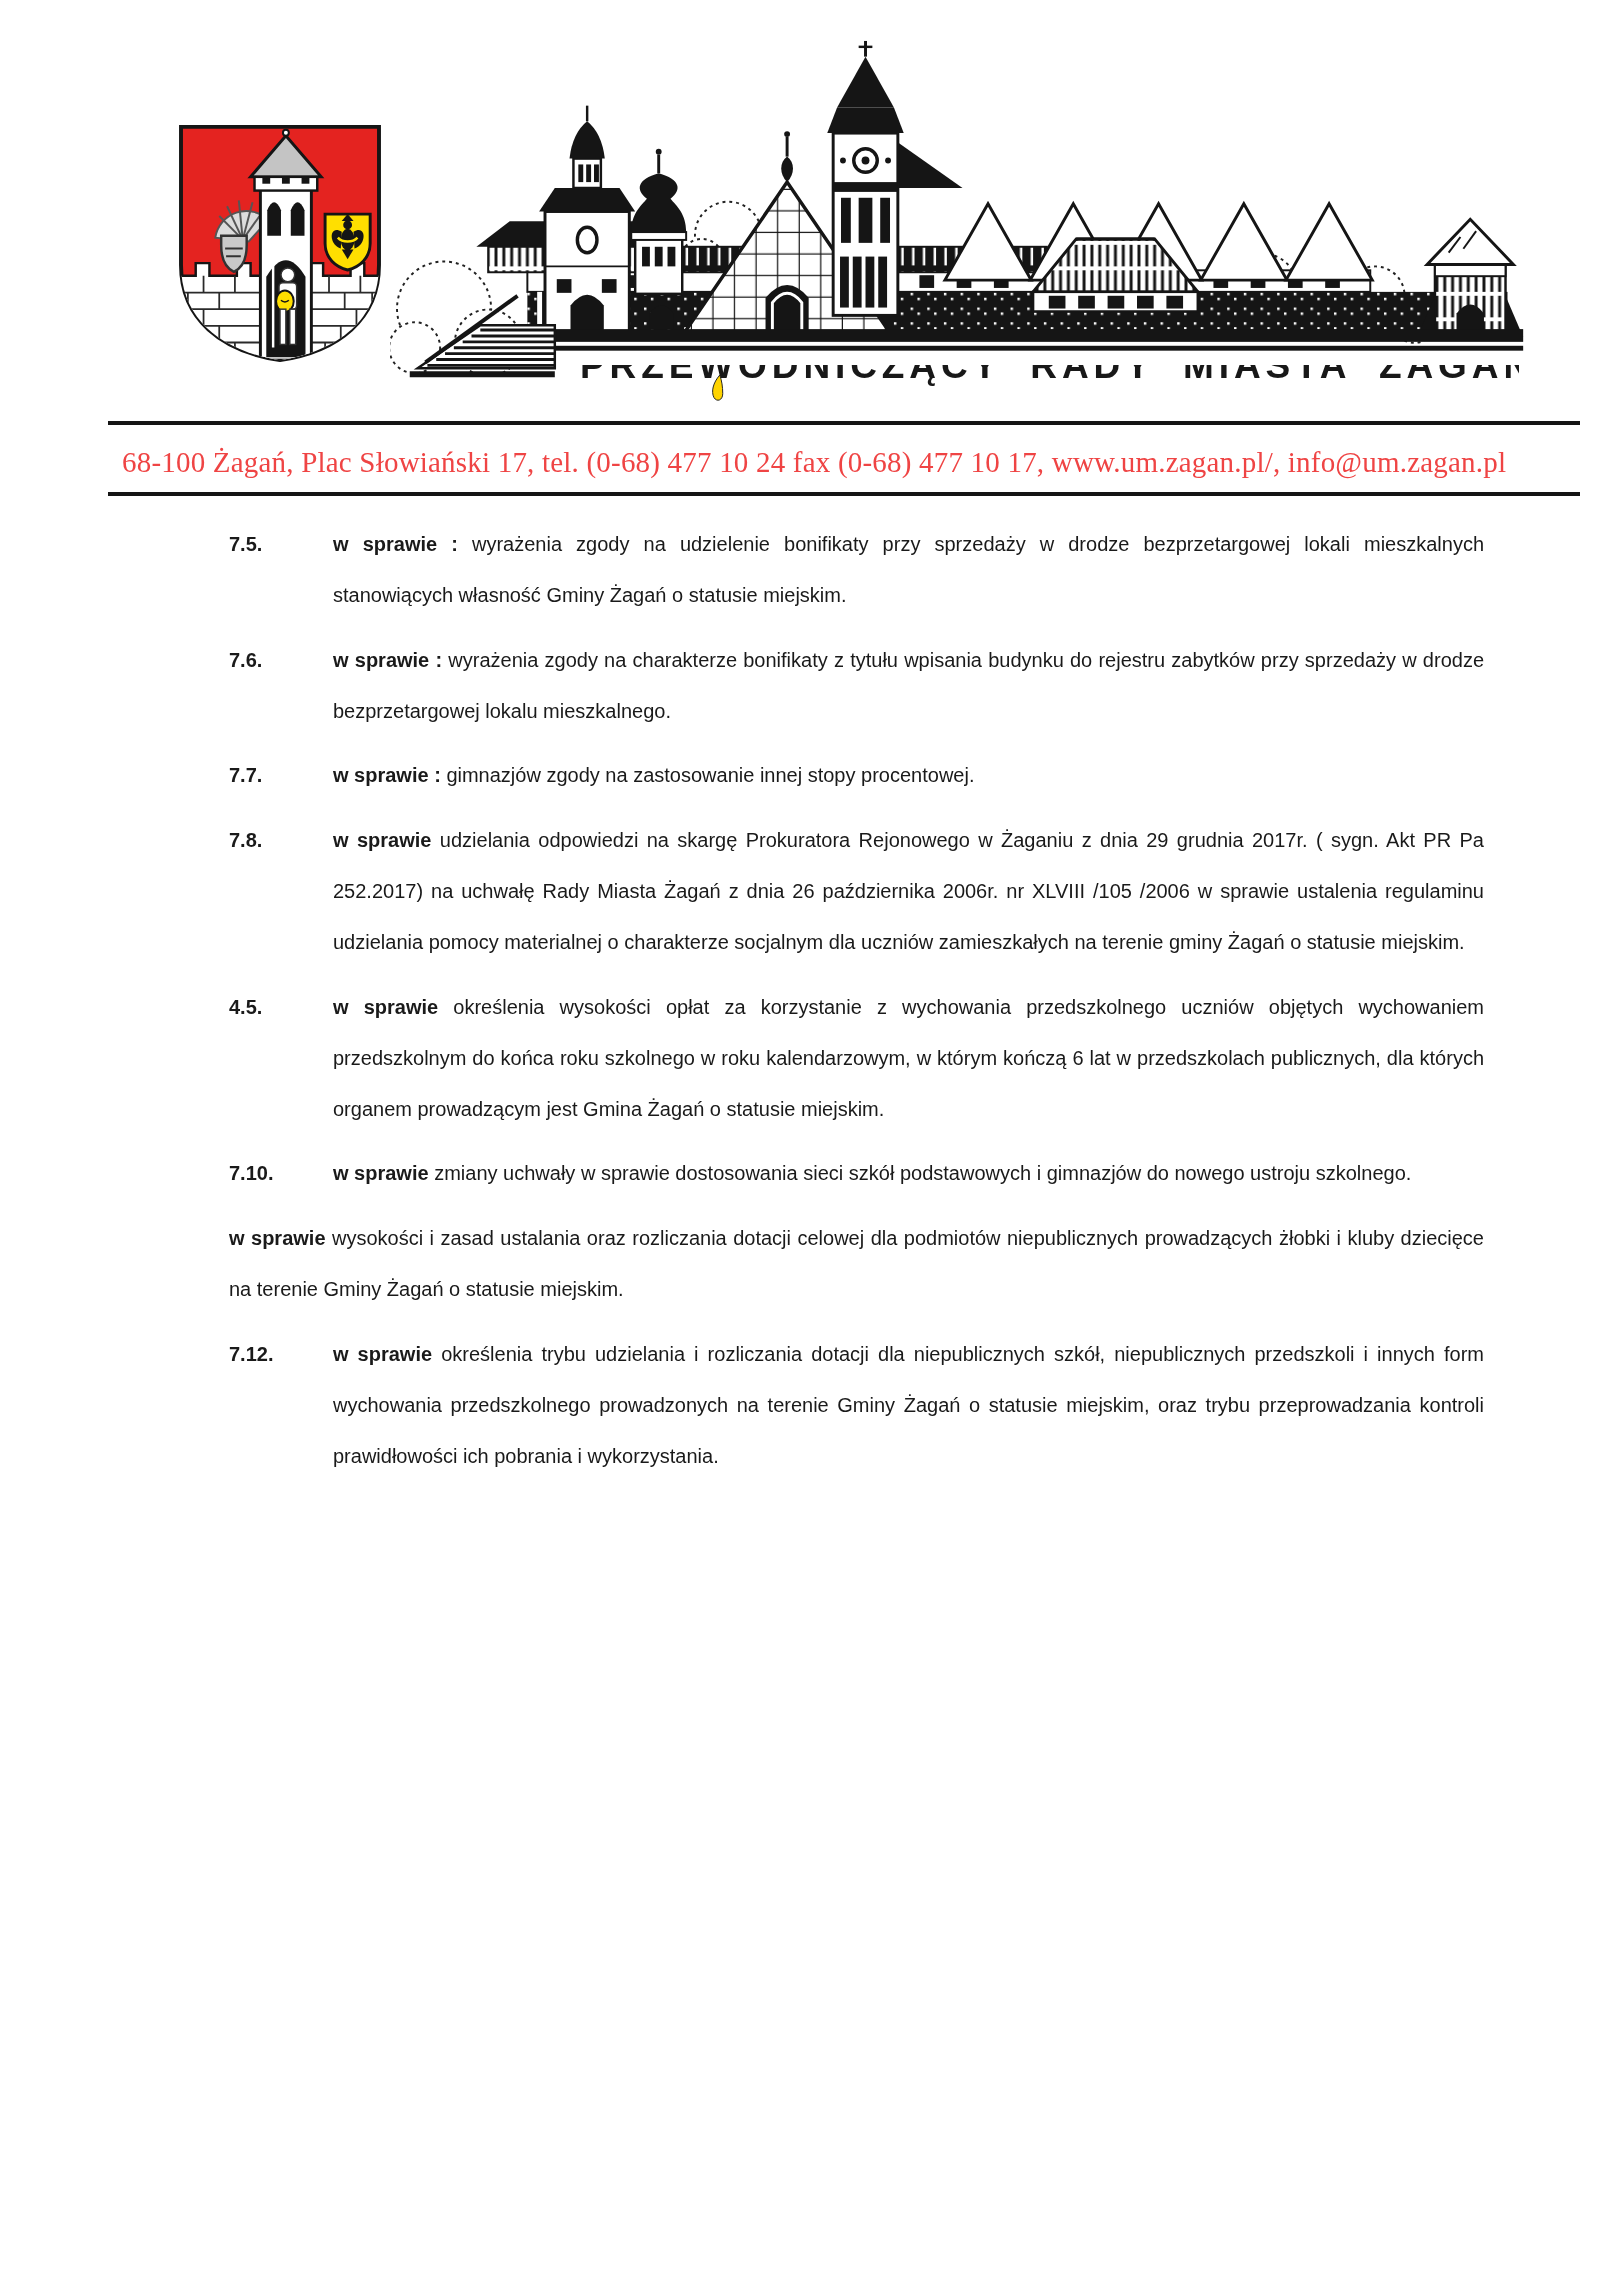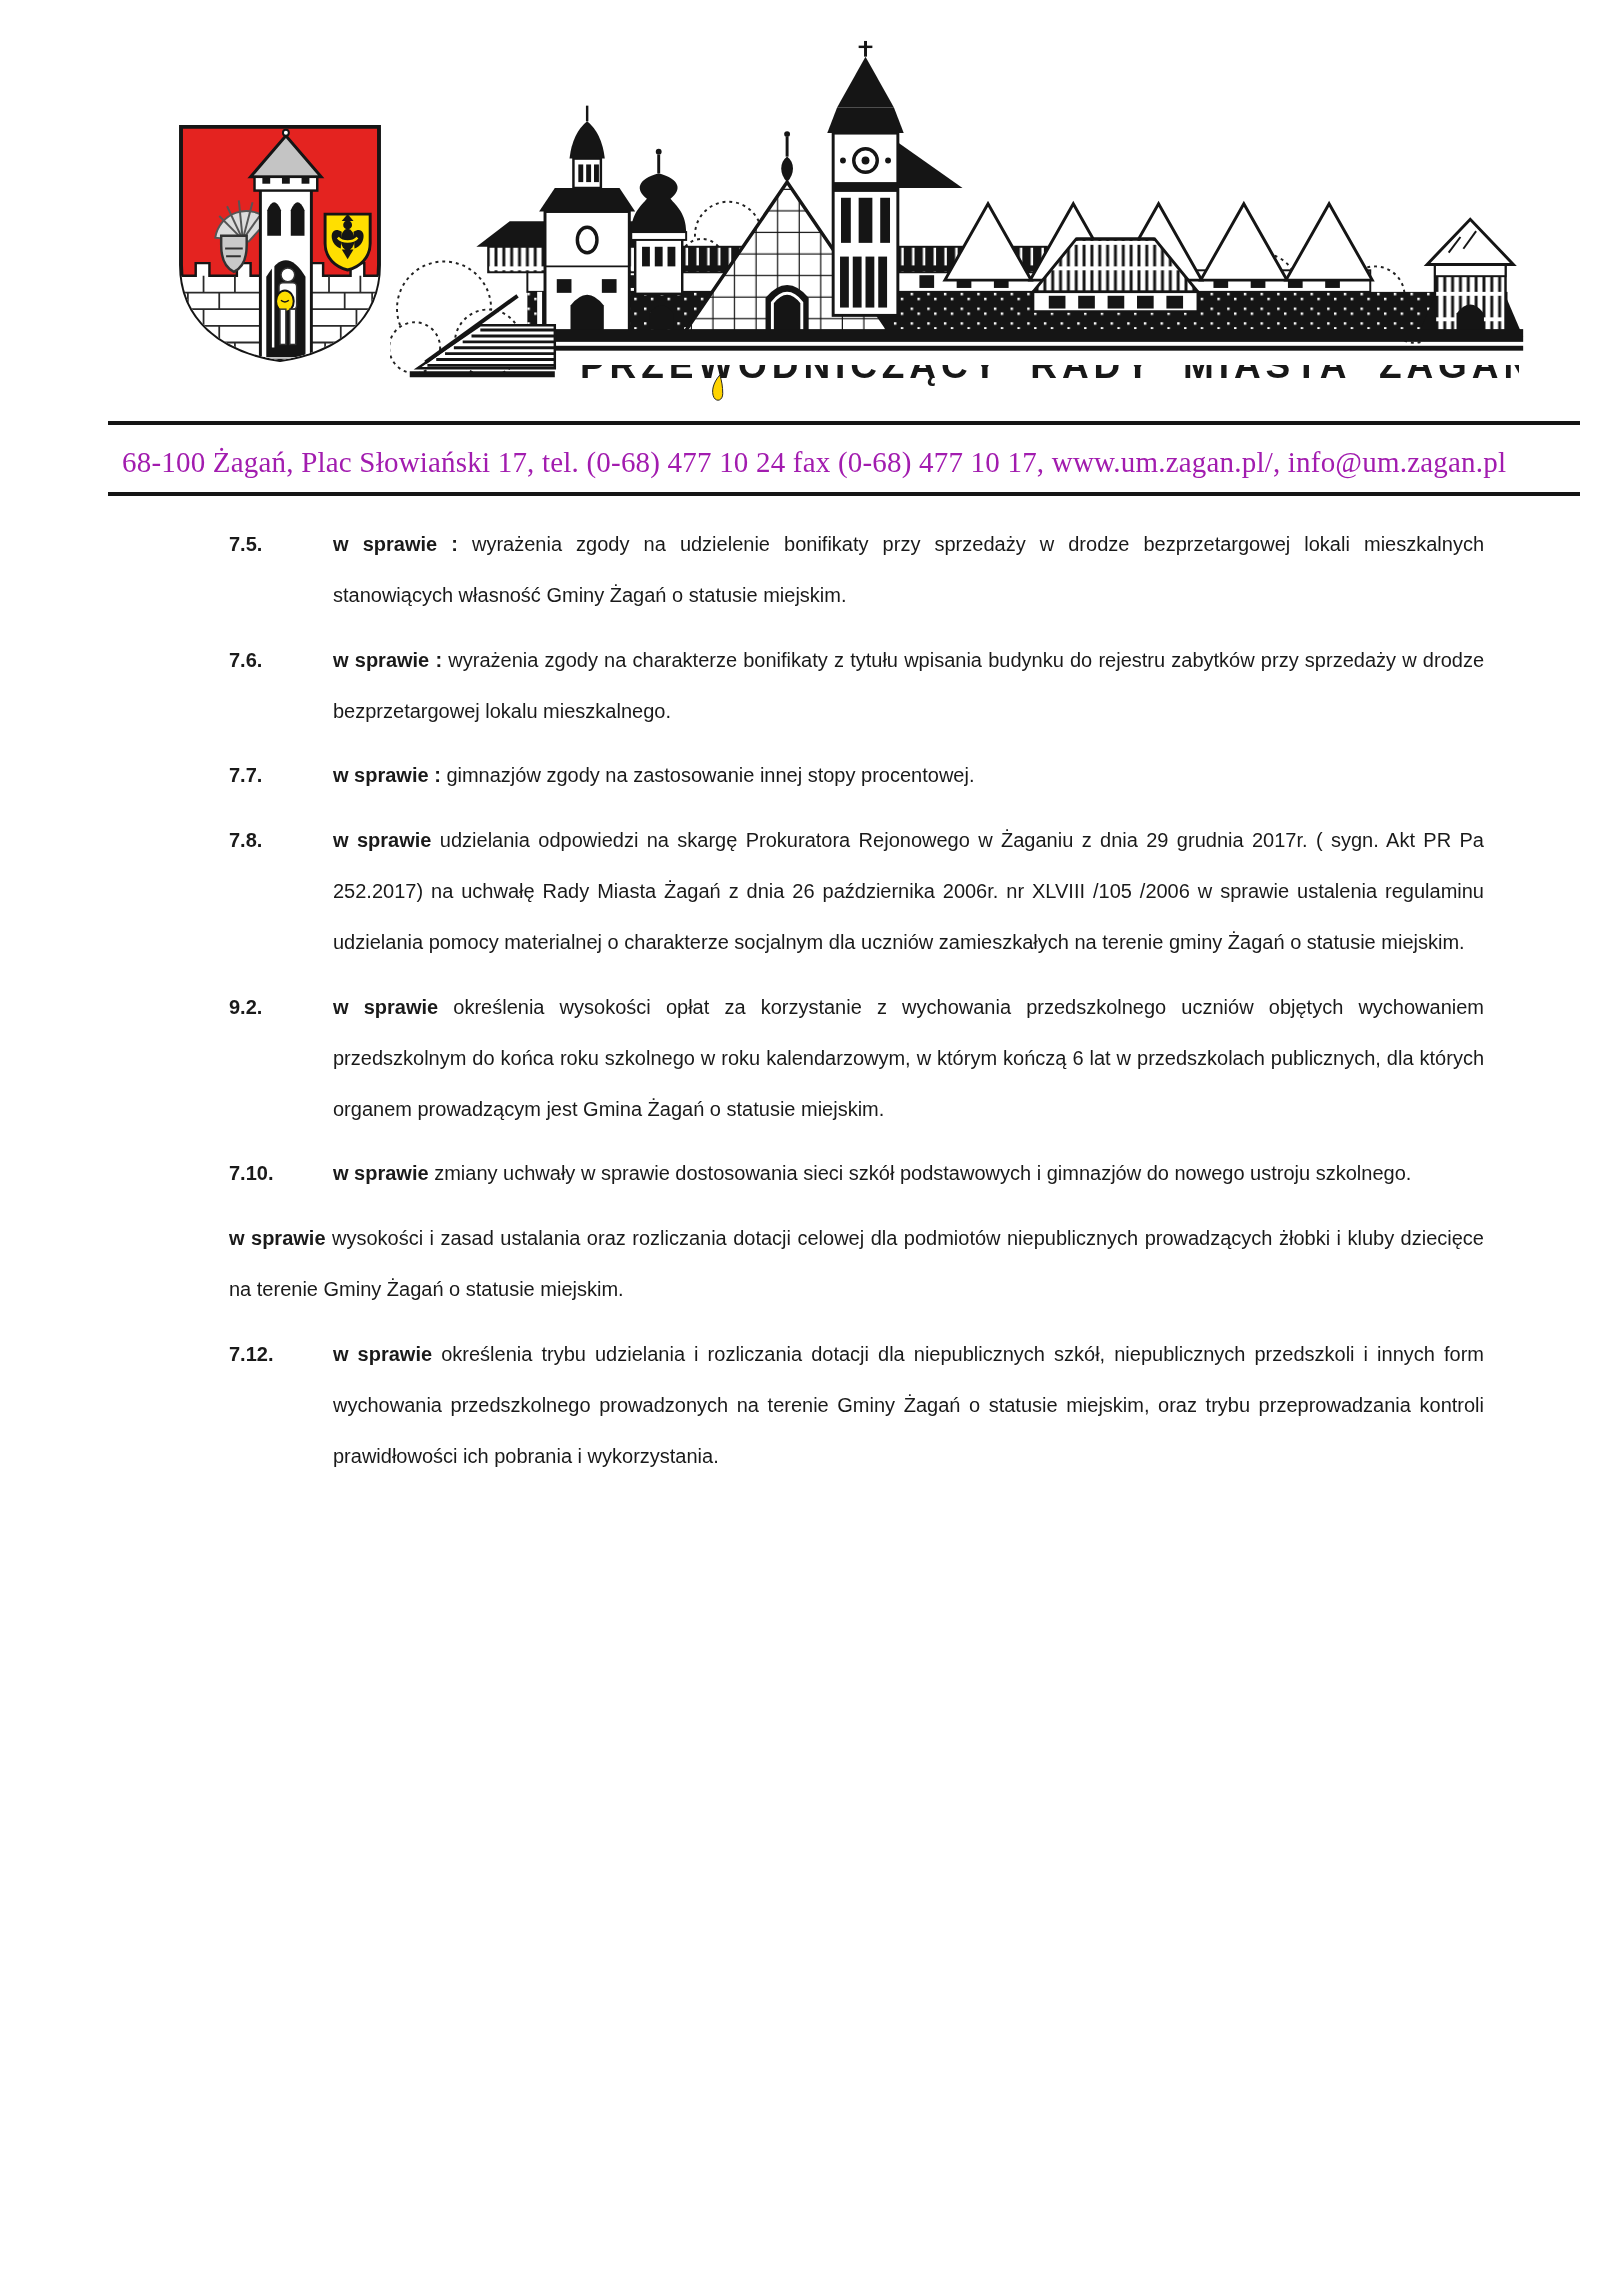--- a/index.html
+++ b/index.html
@@ -27,21 +27,21 @@
     letter-spacing:4.9px;word-spacing:13.7px;color:#181818;
   }
   #ogonek{left:710px;top:375px;width:15.7px;height:27.4px;z-index:5;}
   .rule{left:108px;width:1472px;height:3.9px;background:#151515;}
   #rule-top{top:421px;}
   #rule-bottom{top:492px;}
   #address{
     left:0;top:446px;width:1620px;
     padding-left:122px;box-sizing:border-box;
     font-family:"Liberation Serif", serif;
-    font-size:29px;letter-spacing:0.2px;color:#a21caf;
+    font-size:29px;letter-spacing:0.2px;color:#ef4444;
     font-stretch:condensed;
   }
   
   #agenda{left:229px;top:519px;width:1255px;}
   .item{display:flex;margin-bottom:13.7px;font-size:20px;line-height:51px;}
   .item .num{width:104px;flex:none;font-weight:bold;}
   .item .body{flex:1;text-align:justify;}
   .item .lead{font-weight:bold;}
 </style>
 </head>
@@ -339,21 +339,21 @@
 
   <div class="item">
     <span class="num">7.8.</span>
     <div class="body">
       <b class="lead">w sprawie</b>
       <span>udzielania odpowiedzi na skargę Prokuratora Rejonowego w Żaganiu z dnia 29 grudnia 2017r. ( sygn. Akt PR Pa 252.2017) na uchwałę Rady Miasta Żagań z dnia 26 października 2006r. nr XLVIII /105 /2006 w sprawie ustalenia regulaminu udzielania pomocy materialnej o charakterze socjalnym dla uczniów zamieszkałych na terenie gminy Żagań o statusie miejskim.</span>
     </div>
   </div>
 
   <div class="item">
-    <span class="num">9.2.</span>
+    <span class="num">4.5.</span>
     <div class="body">
       <b class="lead">w sprawie</b>
       <span>określenia wysokości opłat za korzystanie z wychowania przedszkolnego uczniów objętych wychowaniem przedszkolnym do końca roku szkolnego w roku kalendarzowym, w którym kończą 6 lat w przedszkolach publicznych, dla których organem prowadzącym jest Gmina Żagań o statusie miejskim.</span>
     </div>
   </div>
 
   <div class="item">
     <span class="num">7.10.</span>
     <div class="body">
       <b class="lead">w sprawie</b>

